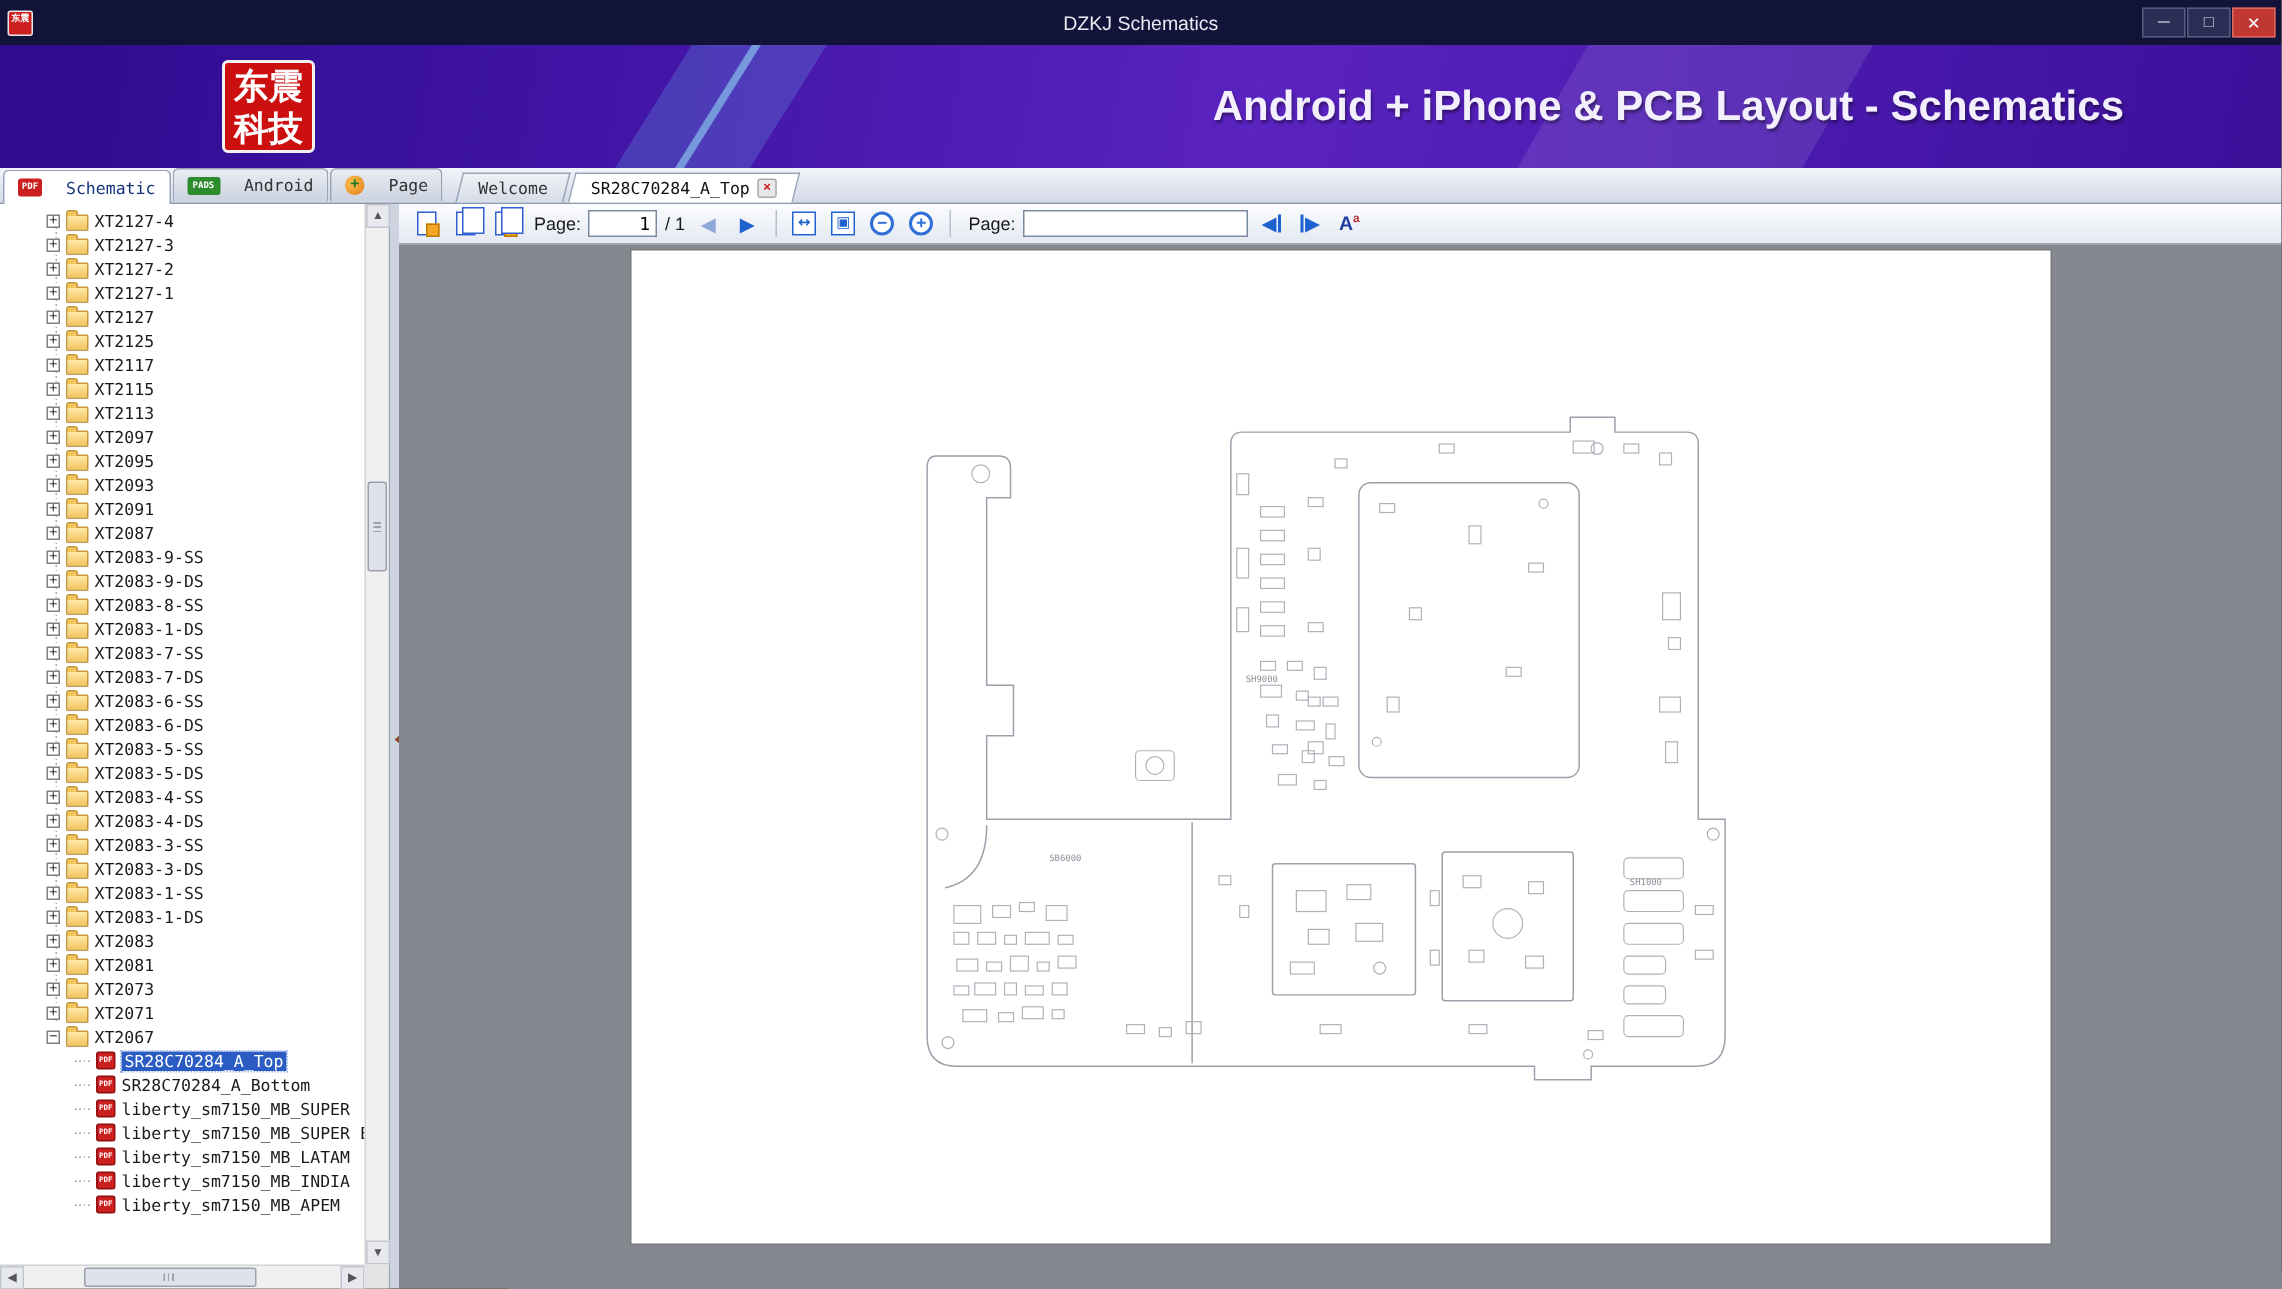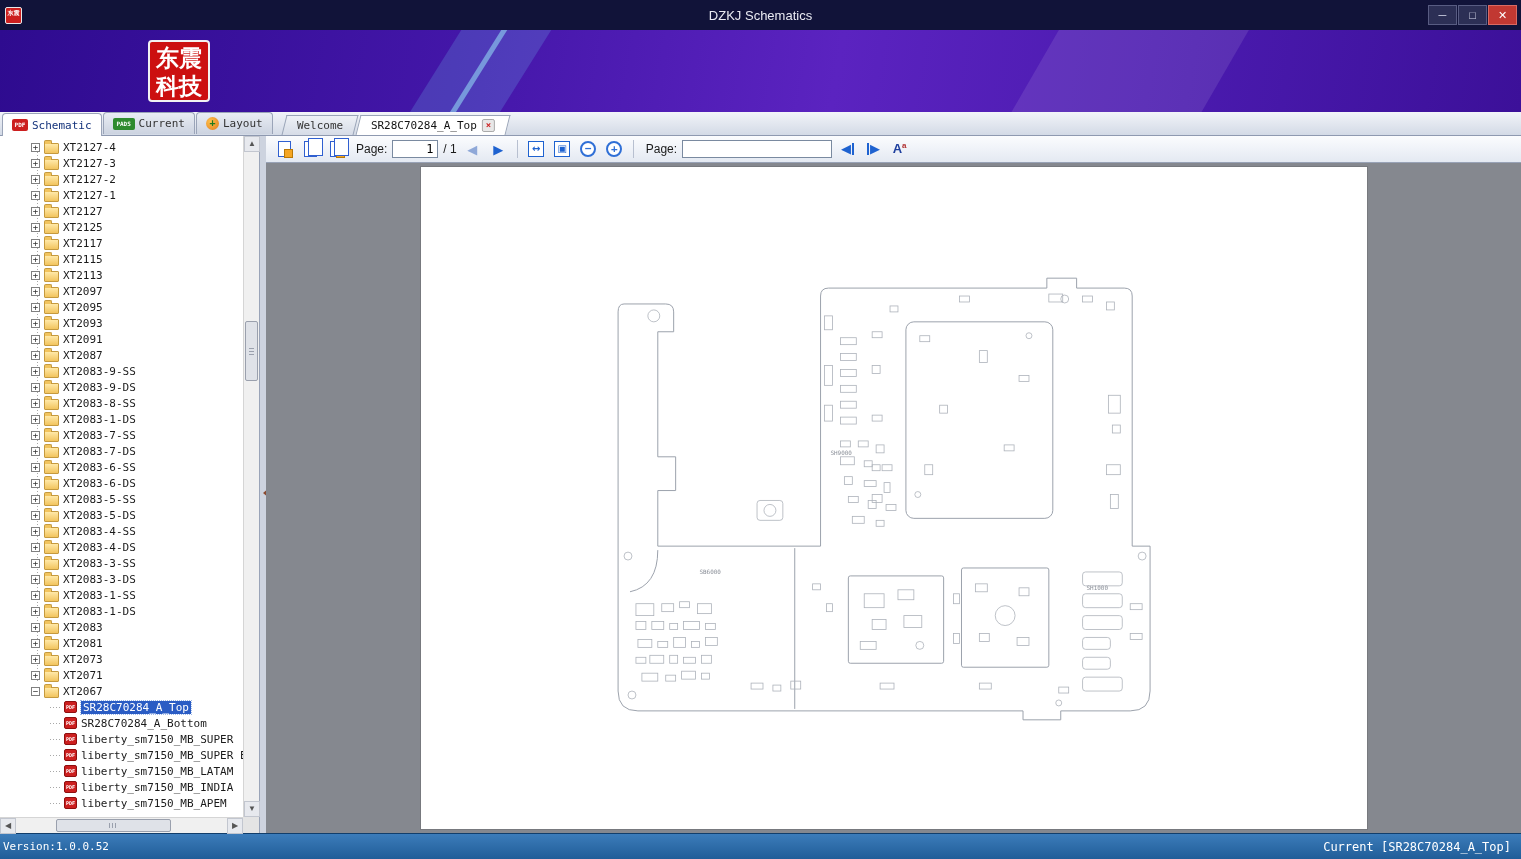--- a/index.html
+++ b/index.html
@@ -27,21 +27,21 @@
     color:#fff; font:bold 23px/28px "DejaVu Sans", sans-serif; text-align:center; flex:none; position:relative; z-index:1; padding-top:2px; }
   .app-title { margin-left:16px; color:#fff; font-size:40px; font-weight:bold; letter-spacing:1px;
     text-shadow:2px 2px 3px rgba(0,0,0,.45); position:relative; z-index:1; }
   .tagline { margin-left:auto; margin-right:105px; color:#f3effc; font-size:28px; font-weight:bold;
     text-shadow:1px 2px 2px rgba(0,0,0,.4); position:relative; z-index:1; }
 
   
   .tabsrow { height:24px; flex:none; background:linear-gradient(#f2f4f9,#d3dae6); border-bottom:1px solid #8e99b0;
     display:flex; align-items:flex-end; }
   .panel-tabs { display:flex; margin-left:2px; }
-  .ptab { height:22px; display:flex; align-items:center; gap:4px; padding:0 9px;
+  .ptab { height:22px; display:flex; align-items:center; gap:16px; padding:0 9px;
     border:1px solid #9aa4b8; border-bottom:none; border-radius:4px 4px 0 0; margin-right:1px;
     background:linear-gradient(#e9edf4,#ccd3e0); font:11px "DejaVu Sans Mono", monospace; color:#333; cursor:default; }
   .ptab.active { background:#fff; color:#14337c; position:relative; top:1px; height:23px; }
   .tabicon { display:inline-block; border-radius:2px; color:#fff; text-align:center; flex:none; }
   .tabicon.schematic { width:16px; height:12px; background:#cc1f1f; font:bold 6px/12px "DejaVu Sans Mono", monospace; }
   .tabicon.layout { width:22px; height:12px; background:#2e8b2e; font:bold 6px/12px "DejaVu Sans Mono", monospace; }
   .tabicon.share { width:13px; height:13px; background:radial-gradient(circle at 35% 35%,#ffc04d,#e07b1a); border-radius:50%;
     font:bold 10px/12px "DejaVu Sans Mono", monospace; color:#1f7a1f; }
   .doc-tabs { display:flex; margin-left:10px; }
   .dtab { height:20px; display:flex; align-items:center; gap:5px; padding:0 12px;
@@ -158,35 +158,36 @@
   </div>
 
   <div class="banner">
     <div class="streak1"></div>
     <div class="streak3"></div>
     <div class="streak2"></div>
     <div class="logo-box">
       <div>东震</div>
       <div>科技</div>
     </div>
+    <div class="tagline">Android + iPhone &amp; PCB Layout - Schematics</div>
   </div>
 
   <div class="tabsrow">
     <div class="panel-tabs" id="panel-tabs">
         <div class="ptab active">
           <span class="tabicon schematic">PDF</span>
           <span class="ptab-label">Schematic</span>
         </div>
         <div class="ptab">
           <span class="tabicon layout">PADS</span>
-          <span class="ptab-label">Current</span>
+          <span class="ptab-label">Android</span>
         </div>
         <div class="ptab">
           <span class="tabicon share">+</span>
-          <span class="ptab-label">Layout</span>
+          <span class="ptab-label">Page</span>
         </div>
       </div>
     <div class="doc-tabs" id="doc-tabs">
         <div class="dtab">
           <span class="dtab-label">Welcome</span>
         </div>
         <div class="dtab active">
           <span class="dtab-label">SR28C70284_A_Top</span>
           <span class="tabclose">×</span>
         </div>
@@ -589,18 +590,14 @@
             </g>
           <text x="410" y="290" class="pcb-label">SH9000</text>
               <text x="278" y="410" class="pcb-label">SB6000</text>
               <text x="668" y="426" class="pcb-label">SH1000</text>
             </svg>
         </div>
       </div>
     </div>
   </div>
 
-  <div class="statusbar">
-    <span class="status-left">Version:1.0.0.52</span>
-    <span class="status-right">Current [SR28C70284_A_Top]</span>
-  </div>
 
 </div>
 
 </body></html>

